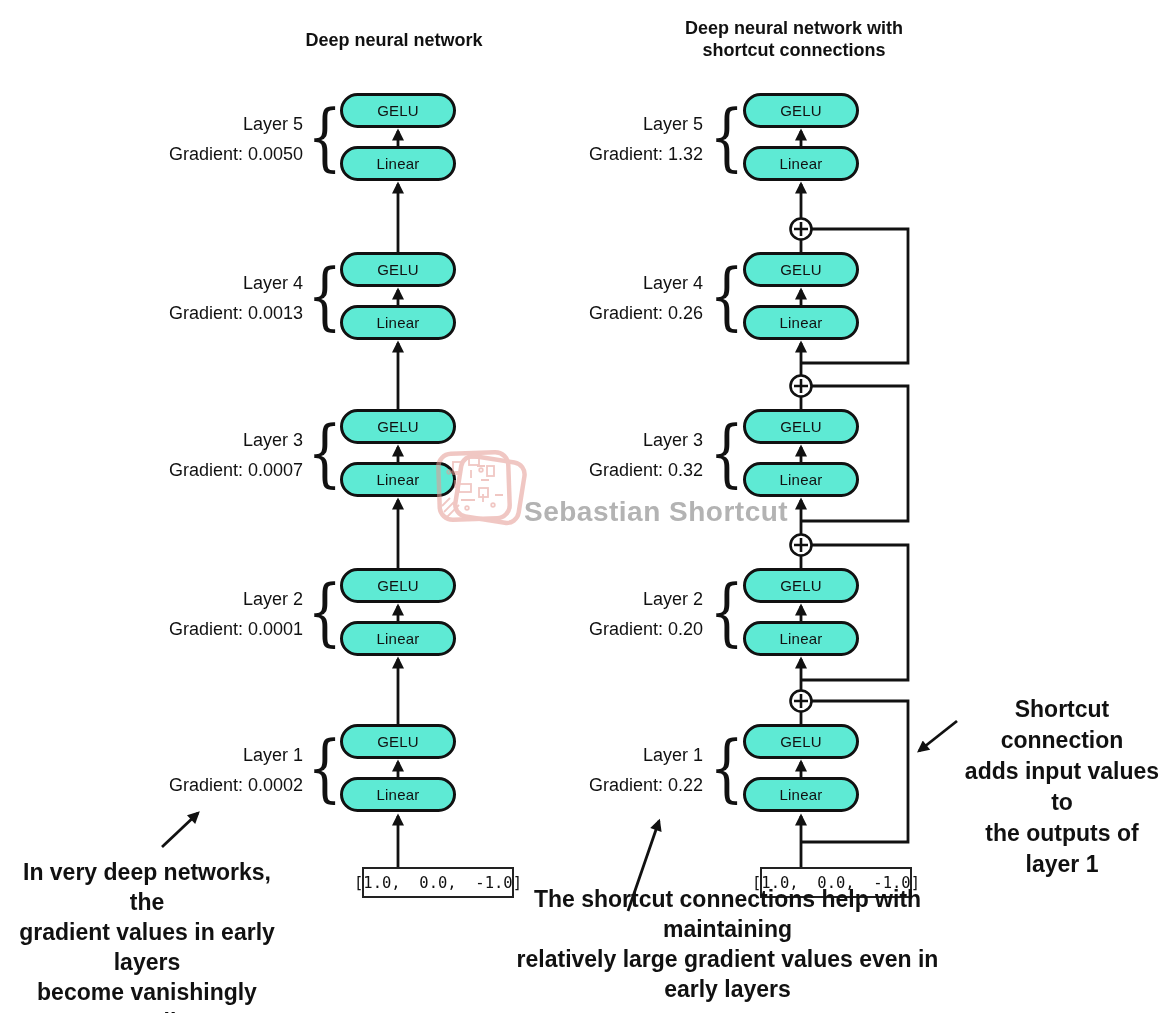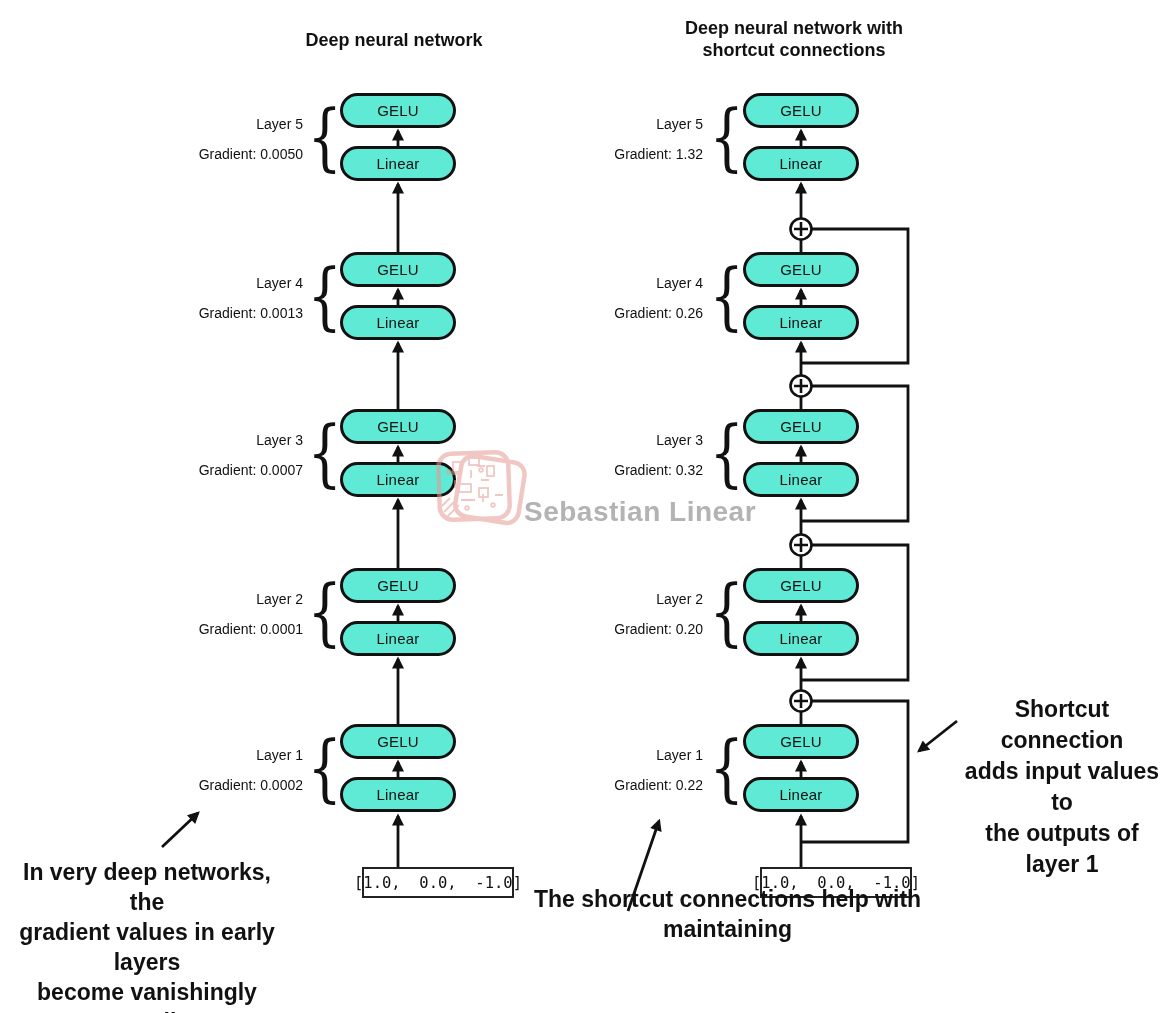--- a/index.html
+++ b/index.html
@@ -5,21 +5,21 @@
   html,body{margin:0;padding:0;background:#fff;}
   .canvas{position:relative;width:1167px;height:1013px;background:#fff;overflow:hidden;
           font-family:"Liberation Sans",sans-serif;color:#111;}
   .wires{position:absolute;left:0;top:0;z-index:1;}
   .title{position:absolute;z-index:2;font-weight:bold;font-size:18px;line-height:22px;text-align:center;}
   .box{position:absolute;z-index:2;box-sizing:border-box;width:116px;height:35px;
        border:3px solid #111;border-radius:17.5px;background:#5eead4;
        display:flex;align-items:center;justify-content:center;
        font-size:15px;letter-spacing:.2px;}
   .layer-labels{position:absolute;z-index:2;width:200px;text-align:right;
-                font-size:14px;line-height:30px;}
+                font-size:18px;line-height:30px;}
   .brace{position:absolute;z-index:2;width:28px;height:74px;text-align:center;
          font-family:"DejaVu Serif",serif;font-size:72px;line-height:70px;font-weight:400;
          transform:scaleX(.75);transform-origin:center;}
   .io-box{position:absolute;z-index:2;box-sizing:border-box;width:152px;height:31px;
           border:2px solid #222;background:#fff;display:flex;align-items:center;justify-content:center;
           font-family:"DejaVu Sans Mono",monospace;font-size:15.5px;white-space:pre;margin-left:28px;}
   .note{position:absolute;z-index:2;font-weight:bold;font-size:23px;line-height:30px;text-align:center;}
   .watermark-text{position:absolute;z-index:5;font-weight:bold;font-size:28px;
                   letter-spacing:.5px;color:#b3b3b3;}
   .stamp{position:absolute;left:425px;top:442px;z-index:5;}
@@ -190,20 +190,21 @@
   <div class="io-box" style="left:732px;top:867px">[1.0,  0.0,  -1.0]</div>
 
   <div class="note" style="left:14px;top:857px;width:266px;">
     <div>In very deep networks, the</div>
     <div>gradient values in early layers</div>
     <div>become vanishingly small</div>
   </div>
 
   <div class="note" style="left:515px;top:884px;width:425px;">
     <div>The shortcut connections help with maintaining</div>
+    <div>relatively large gradient values even in early layers</div>
   </div>
 
   <div class="note" style="left:963px;top:694px;width:198px;line-height:31px;">
     <div>Shortcut connection</div>
     <div>adds input values to</div>
     <div>the outputs of layer 1</div>
   </div>
 
   <svg class="stamp" width="115" height="92" viewBox="0 0 115 92" opacity="0.55">
     <g stroke="#e59a93" fill="none">
@@ -217,15 +218,15 @@
         <rect x="54" y="46" width="9" height="9"></rect>
         <path d="M24 30 h10 M46 28 v8 M64 38 h-8 M36 58 h14 M58 60 v-8 M70 53 h8 M30 38 v8 M52 24 h8"></path>
         <circle cx="24" cy="30" r="1.8"></circle>
           <circle cx="56" cy="28" r="1.8"></circle>
         <circle cx="68" cy="63" r="1.8"></circle>
           <circle cx="42" cy="66" r="1.8"></circle>
         <path d="M19 70 l10 -10 M17 64 l8 -8 M22 75 l12 -12"></path>
       </g>
     </g>
   </svg>
-  <div class="watermark-text" style="left:524px;top:496px;">Sebastian Linear</div>
+  <div class="watermark-text" style="left:524px;top:496px;">Sebastian Shortcut</div>
 
 </div>
 
 </body></html>

